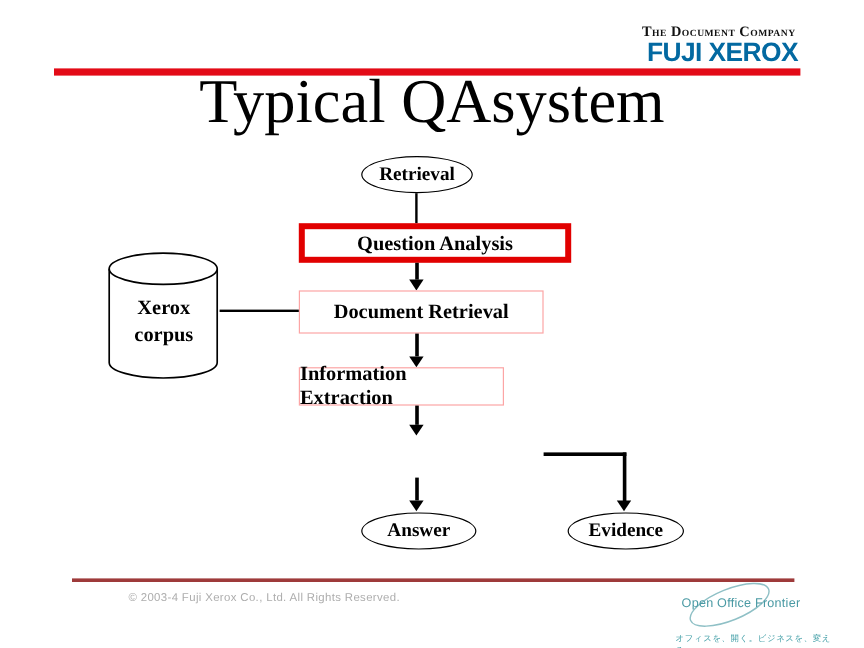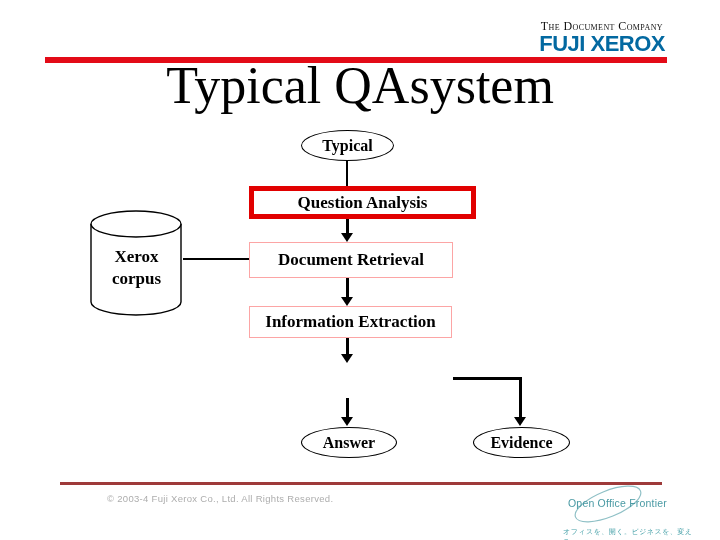--- a/index.html
+++ b/index.html
@@ -11,21 +11,21 @@
     background: #ffffff;
     overflow: hidden;
     font-family: "Liberation Serif", "DejaVu Serif", serif;
     color: #000;
   }
   
   .tagline {
     position: absolute; left: 453px; top: 19px; width: 210px;
     text-align: right;
     font-family: "Liberation Serif", serif;
-    font-variant: small-caps; font-weight: normal;
+    font-variant: small-caps; font-weight: bold;
     font-size: 12px; letter-spacing: 0.4px; color: #111;
   }
   .brand {
     position: absolute; left: 453px; top: 31px; width: 212px;
     text-align: right;
     font-family: "Liberation Sans", sans-serif;
     font-weight: bold; font-size: 22px; letter-spacing: -0.5px;
     color: #0369a1;
   }
   .header-rule {
@@ -61,21 +61,21 @@
   .ah {
     position: absolute; width: 0; height: 0;
     border-left: 6px solid transparent;
     border-right: 6px solid transparent;
     border-top: 9px solid #000;
   }
   
   .n-question  { left: 301px; top: 130px; width: 93px;  height: 31px; }
   .n-qa        { left: 249px; top: 186px; width: 227px; height: 33px; }
   .n-dr        { left: 249px; top: 242px; width: 204px; height: 36px; }
-  .n-ie        { left: 249px; top: 306px; width: 203px; height: 32px; }
+  .n-ie        { left: 249px; top: 306px; width: 171px; height: 32px; }
   .n-as        { left: 249px; top: 362px; width: 205px; height: 36px; }
   .n-answer    { left: 301px; top: 427px; width: 96px;  height: 31px; }
   .n-evidence  { left: 473px; top: 427px; width: 97px;  height: 31px; }
   
   .cylinder { position: absolute; left: 90px; top: 210px; width: 93px; height: 106px; }
   .cyl-label {
     position: absolute; left: 95px; top: 246px; width: 83px;
     text-align: center; font-weight: bold; font-size: 17px; line-height: 22px;
   }
   
@@ -119,21 +119,21 @@
 
 <div class="slide">
 
   <div class="tagline">The Document Company</div>
   <div class="brand">FUJI XEROX</div>
   <div class="header-rule"></div>
 
   <div class="slide-title">Typical QAsystem</div>
 
   <div class="oval n-question">
-    <span>Typical</span>
+    <span>Retrieval</span>
   </div>
 
   <div class="ln-v thin c-q-qa"></div>
 
   <div class="fbox hl n-qa">
     <span>Question Analysis</span>
   </div>
 
   <div class="ln-v c-qa-dr"></div>
   <div class="ah h-qa-dr"></div>

